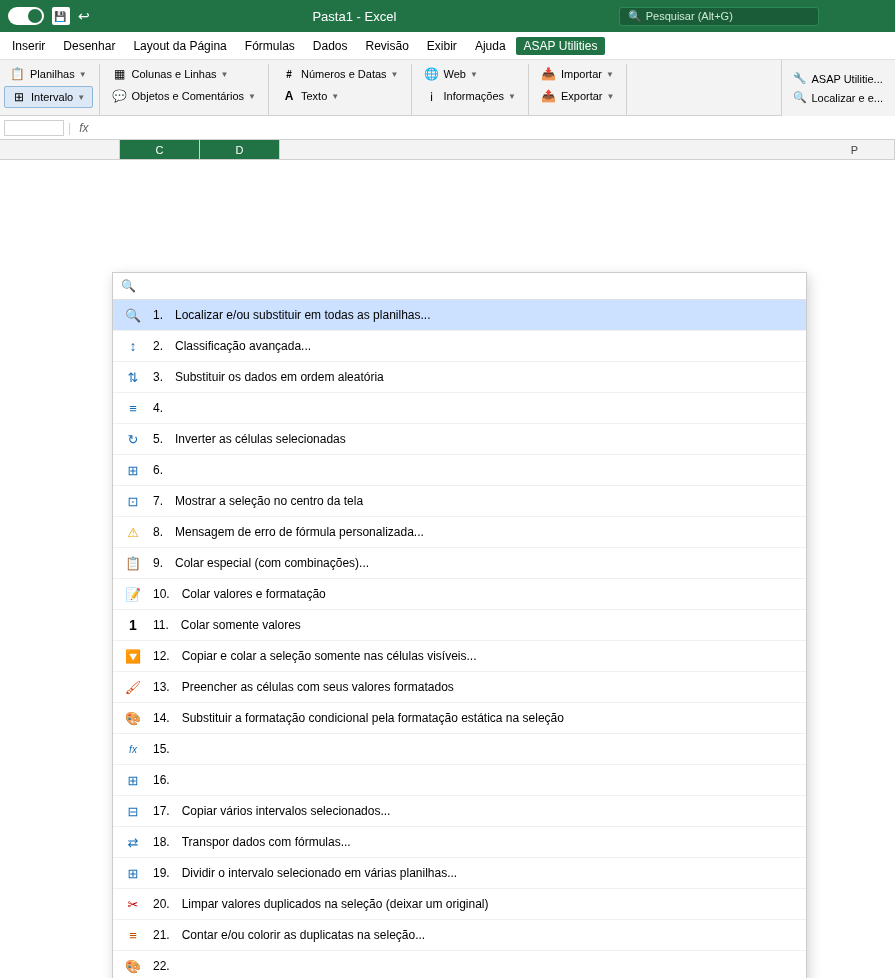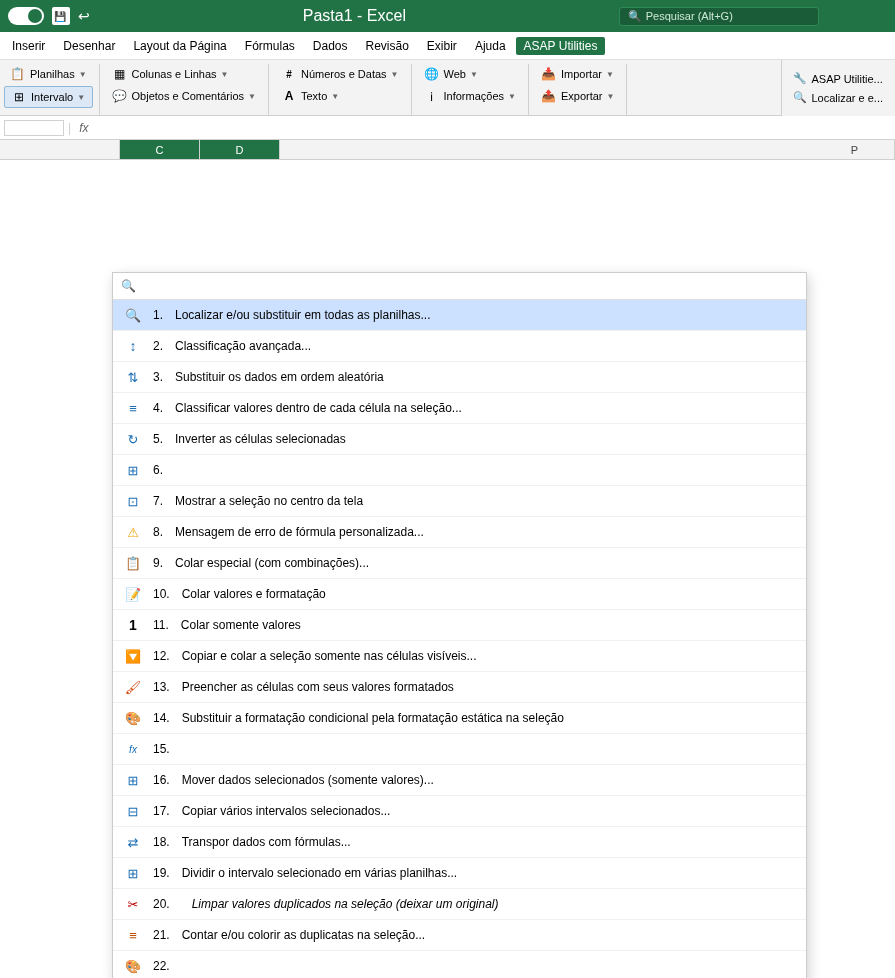--- a/index.html
+++ b/index.html
@@ -40,21 +40,21 @@
       font-size: 10px;
       color: #217346;
       border-radius: 2px;
     }
     .title-bar-save {
       color: #fff;
       font-size: 16px;
     }
     .title-bar-text {
       color: #fff;
-      font-size: 16px;
+      font-size: 13px;
       flex: 1;
       text-align: center;
     }
     .title-search {
       background: #1a5c38;
       border: 1px solid #2d8a55;
       border-radius: 3px;
       display: flex;
       align-items: center;
       padding: 2px 8px;
@@ -375,21 +375,20 @@
       <span class="dropdown-item-text" style="margin-left:2px;">Classificação avançada...</span>
     </div>
     <div class="dropdown-item">
       <span class="dropdown-item-icon" style="color:#1a6eb5;">⇅</span>
       <span class="dropdown-item-text">3.</span>
       <span class="dropdown-item-text" style="margin-left:2px;">Substituir os dados em ordem aleatória</span>
     </div>
     <div class="dropdown-item">
       <span class="dropdown-item-icon" style="color:#1a6eb5;">≡</span>
       <span class="dropdown-item-text">4.</span>
-      <span class="dropdown-item-text" style="margin-left:2px;">Classificar valores dentro de cada célula na seleção...</span>
     </div>
     <div class="dropdown-item">
       <span class="dropdown-item-icon" style="color:#1a6eb5;">↻</span>
       <span class="dropdown-item-text">5.</span>
       <span class="dropdown-item-text" style="margin-left:2px;">Inverter as células selecionadas</span>
     </div>
     <div class="dropdown-item">
       <span class="dropdown-item-icon" style="color:#1a6eb5;">⊞</span>
       <span class="dropdown-item-text">6.</span>
     </div>
@@ -433,41 +432,40 @@
       <span class="dropdown-item-text">14.</span>
       <span class="dropdown-item-text" style="margin-left:2px;">Substituir a formatação condicional pela formatação estática na seleção</span>
     </div>
     <div class="dropdown-item">
       <span class="dropdown-item-icon" style="color:#1a6eb5;font-size:10px;font-style:italic;">fx</span>
       <span class="dropdown-item-text">15.</span>
     </div>
     <div class="dropdown-item">
       <span class="dropdown-item-icon" style="color:#1a6eb5;">⊞</span>
       <span class="dropdown-item-text">16.</span>
-      <span class="dropdown-item-text" style="margin-left:2px;">Mover dados selecionados (somente valores)...</span>
     </div>
     <div class="dropdown-item">
       <span class="dropdown-item-icon" style="color:#1a6eb5;">⊟</span>
       <span class="dropdown-item-text">17.</span>
       <span class="dropdown-item-text" style="margin-left:2px;">Copiar vários intervalos selecionados...</span>
     </div>
     <div class="dropdown-item">
       <span class="dropdown-item-icon" style="color:#1a6eb5;">⇄</span>
       <span class="dropdown-item-text">18.</span>
       <span class="dropdown-item-text" style="margin-left:2px;">Transpor dados com fórmulas...</span>
     </div>
     <div class="dropdown-item">
       <span class="dropdown-item-icon" style="color:#1a6eb5;">⊞</span>
       <span class="dropdown-item-text">19.</span>
       <span class="dropdown-item-text" style="margin-left:2px;">Dividir o intervalo selecionado em várias planilhas...</span>
     </div>
     <div class="dropdown-item">
       <span class="dropdown-item-icon" style="color:#c00000;">✂</span>
       <span class="dropdown-item-text">20.</span>
-      <span class="dropdown-item-text" style="margin-left:12px;font-style:italic;">Limpar valores duplicados na seleção (deixar um original)</span>
+      <span class="dropdown-item-text" style="margin-left:2px;">Limpar valores duplicados na seleção (deixar um original)</span>
     </div>
     <div class="dropdown-item">
       <span class="dropdown-item-icon" style="color:#c05000;">≡</span>
       <span class="dropdown-item-text">21.</span>
       <span class="dropdown-item-text" style="margin-left:2px;">Contar e/ou colorir as duplicatas na seleção...</span>
     </div>
     <div class="dropdown-item">
       <span class="dropdown-item-icon" style="color:#1a6eb5;">🎨</span>
       <span class="dropdown-item-text">22.</span>
     </div>

